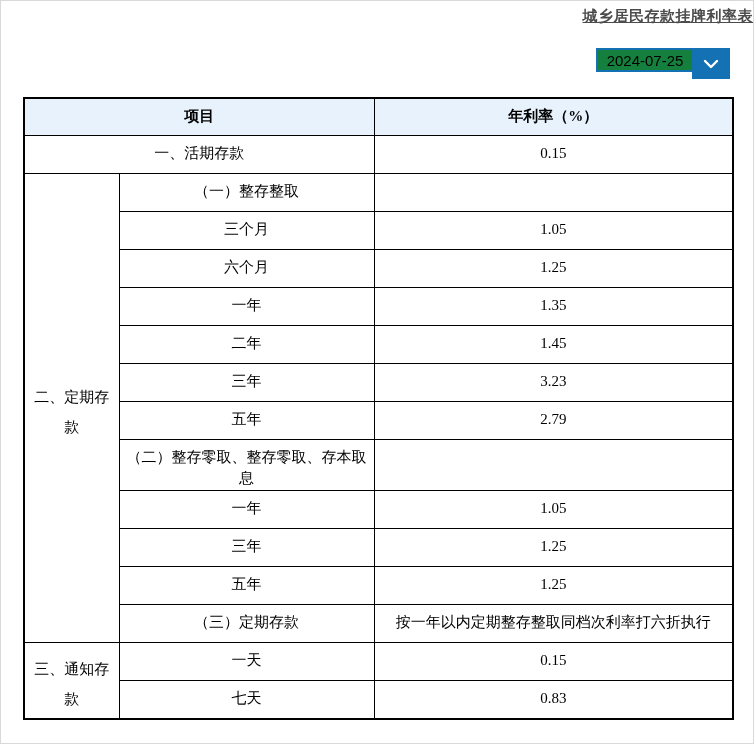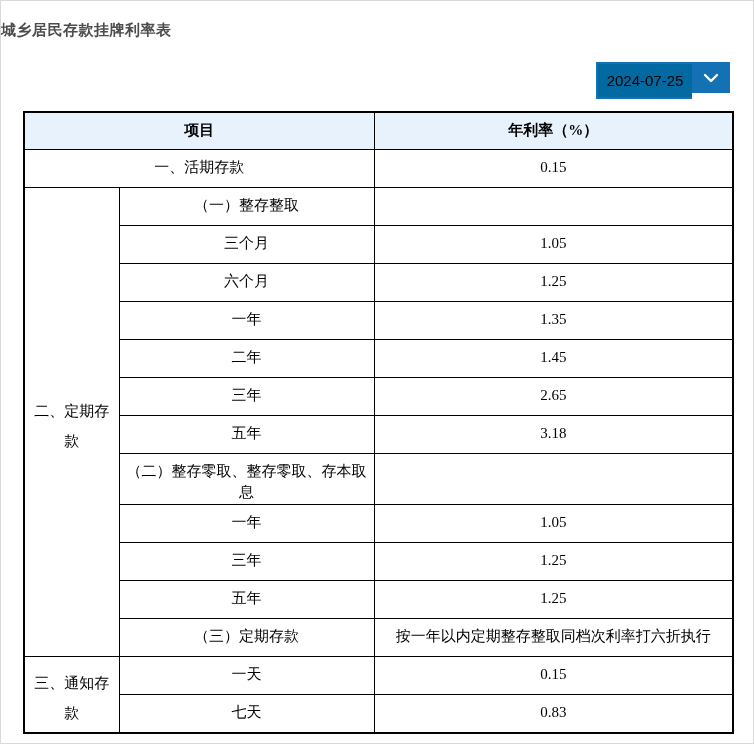--- a/index.html
+++ b/index.html
@@ -10,39 +10,40 @@
     color: #111;
     position: relative;
   }
   .page {
     width: 754px; height: 744px;
     border: 1px solid #d9d9d9;
     background: #ffffff;
     overflow: hidden;
   }
   .page-title {
-    text-align: left;
-    padding-top: 20px;
+    text-align: right;
+    padding-top: 6px;
     font-size: 15px;
     font-weight: bold;
     color: #4c4c4c;
     letter-spacing: 0.5px;
+    text-decoration: underline;
   }
   .date-bar {
     display: flex;
     justify-content: flex-end;
     padding-right: 23px;
     margin-top: 22px;
   }
   .date-control { display: flex; height: 31px; }
   .date-input {
-    width: 96px; height: 37px;
+    width: 96px; height: 24px;
     border: 2px solid #1471b3;
     border-right: none;
-    background: #0369a1;
+    background: #15803d;
     color: #000;
     font-size: 15px;
     font-family: "Liberation Sans", "DejaVu Sans", sans-serif;
     text-align: center;
     outline: none;
     display: block;
   }
   .date-btn {
     width: 38px; height: 31px;
     background: #1471b3;
@@ -136,25 +137,25 @@
       <tr>
         <td>一年</td>
         <td>1.35</td>
       </tr>
       <tr>
         <td>二年</td>
         <td>1.45</td>
       </tr>
       <tr>
         <td>三年</td>
-        <td>2.65</td>
+        <td>3.23</td>
       </tr>
       <tr>
         <td>五年</td>
-        <td>3.18</td>
+        <td>2.79</td>
       </tr>
       <tr>
         <td>（二）整存零取、整存零取、存本取息</td>
         <td></td>
       </tr>
       <tr>
         <td>一年</td>
         <td>1.05</td>
       </tr>
       <tr>

